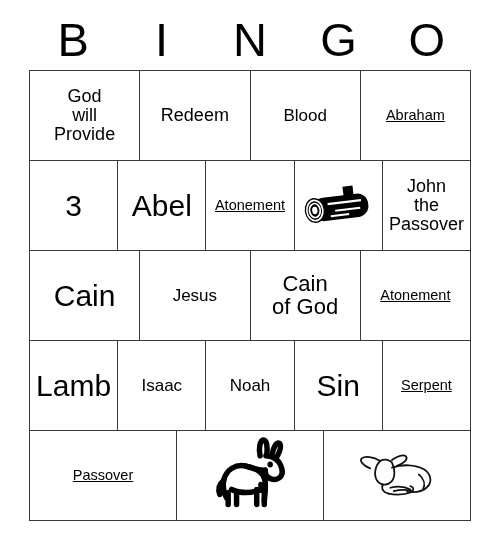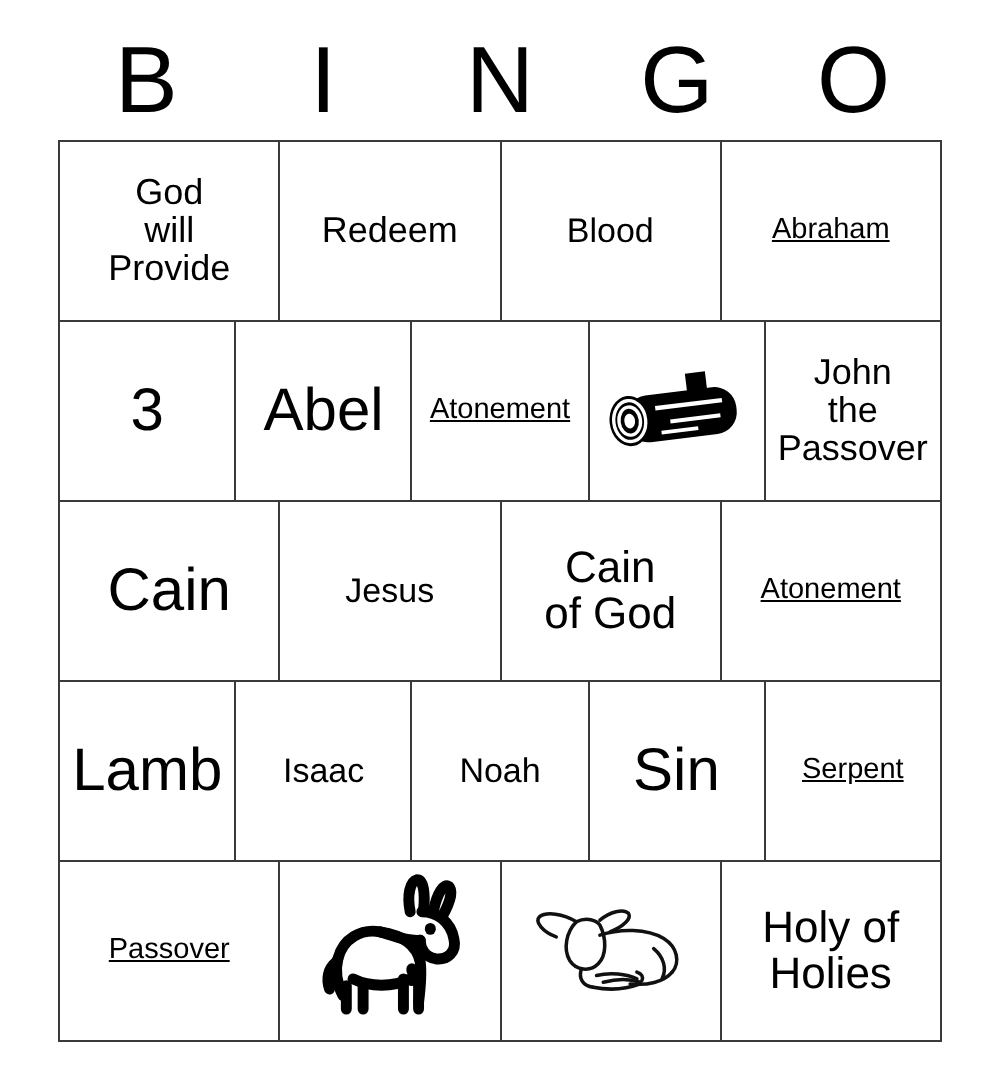--- a/index.html
+++ b/index.html
@@ -241,20 +241,16 @@
 
         <path d="M40 71 C50 73 60 72 68 69"></path>
 
         <path d="M42 64 C50 62 60 63 66 66"></path>
         <path d="M46 68 C54 66 62 66 68 68"></path>
         <path d="M66 62 C69 63 70 65 69 67"></path>
       </g>
     </svg>
           </span>
         </div>
-        <div class="cell">
-          <div class="cell-text fs-md">Holy of
-Holies</div>
-        </div>
       </div>
     </div>
 
 </div>
 
 </body></html>

